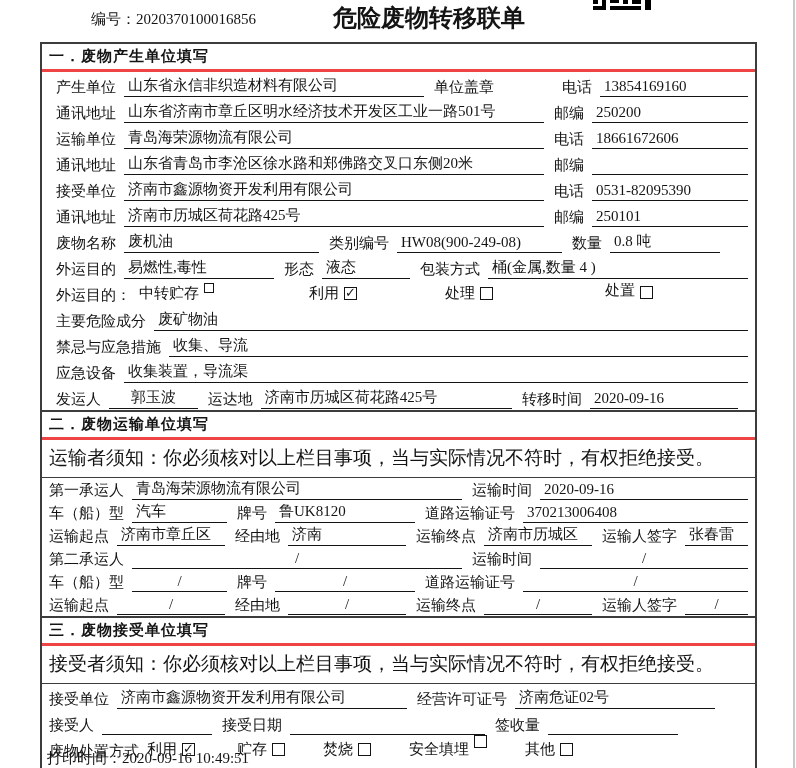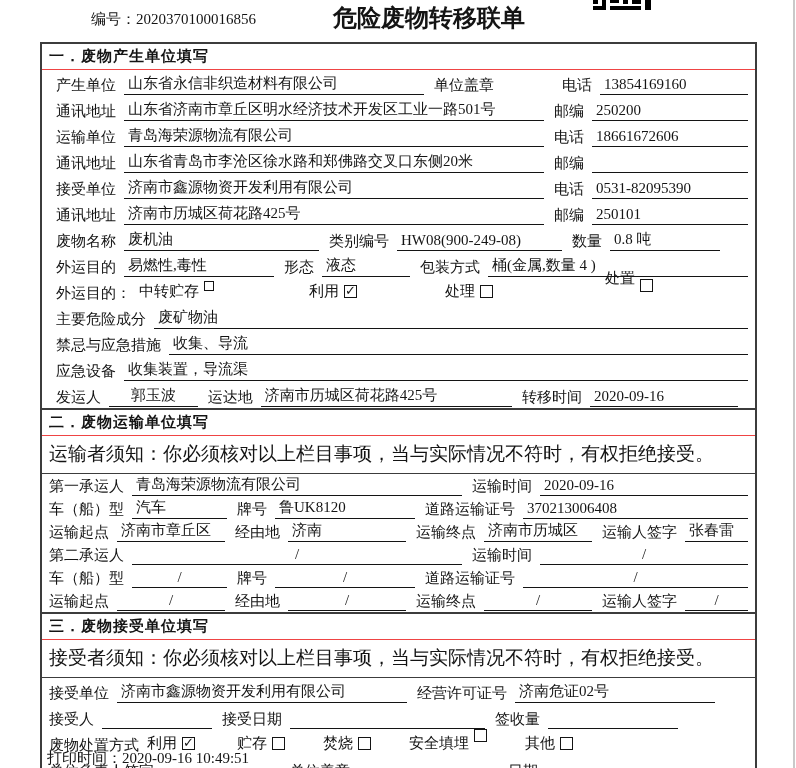--- a/index.html
+++ b/index.html
@@ -10,21 +10,21 @@
   .page-edge{position:absolute;right:1px;top:0;width:2px;height:768px;background:#c9c9c9;}
   .doc-number{position:absolute;left:47px;top:10px;font-size:15px;white-space:nowrap;margin-left:44px;}
   .doc-title{position:absolute;left:333px;top:2px;font-size:24px;font-weight:bold;white-space:nowrap;
     font-family:"Liberation Serif","DejaVu Serif",serif;}
   .qr{position:absolute;left:593px;top:0;}
   .manifest{position:absolute;left:40px;top:42px;width:717px;box-sizing:border-box;
     border:2px solid #3c3c3c;background:#fff;}
   .sec{box-sizing:border-box;}
   .sec + .sec{border-top:2px solid #3c3c3c;}
   .sec-title{font-family:"Liberation Sans","DejaVu Sans",sans-serif;font-weight:bold;
-    font-size:15px;padding:3px 7px 3px;border-bottom:1px solid #ef4444;letter-spacing:1px;}
+    font-size:15px;padding:3px 7px 3px;border-bottom:3px solid #ef4444;letter-spacing:1px;}
   .note-row{font-size:19px;padding:5px 7px 6px;border-bottom:1px solid #3c3c3c;}
   .row{display:flex;align-items:flex-end;padding:0 7px;box-sizing:border-box;}
   .s1 .row{height:26px;padding-left:14px;}
   .s2 .row{height:23px;}
   .s3 .row{height:26px;}
   .s3{padding-bottom:4px;}
   .lbl{white-space:nowrap;margin:0 8px 1px 0;font-size:15px;}
   .fill{border-bottom:1px solid #141414;white-space:nowrap;font-size:15px;
     padding:0 4px 1px;margin:0 10px 1px 0;box-sizing:border-box;min-width:36px;min-height:17px;}
   .fill.grow{flex:1;margin-right:0;}
@@ -126,21 +126,21 @@
           <span class="lbl" style="margin: 0px 0px 1px;">利用</span>
           <span class="cb checked"></span>
         </span>
         <span class="spacer" style="width: 88px;"></span>
         <span class="cbg">
           <span class="lbl" style="margin: 0px 0px 1px;">处理</span>
           <span class="cb"></span>
         </span>
         <span class="spacer" style="width: 112px;"></span>
         <span class="cbg">
-          <span class="lbl" style="margin: 0px 0px 14px;">处置</span>
+          <span class="lbl" style="margin: 0px 0px 4px;">处置</span>
           <span class="cb"></span>
         </span>
       </div>
       <div class="row">
         <span class="lbl">主要危险成分</span>
         <span class="fill grow">废矿物油</span>
       </div>
       <div class="row">
         <span class="lbl">禁忌与应急措施</span>
         <span class="fill grow">收集、导流</span>

